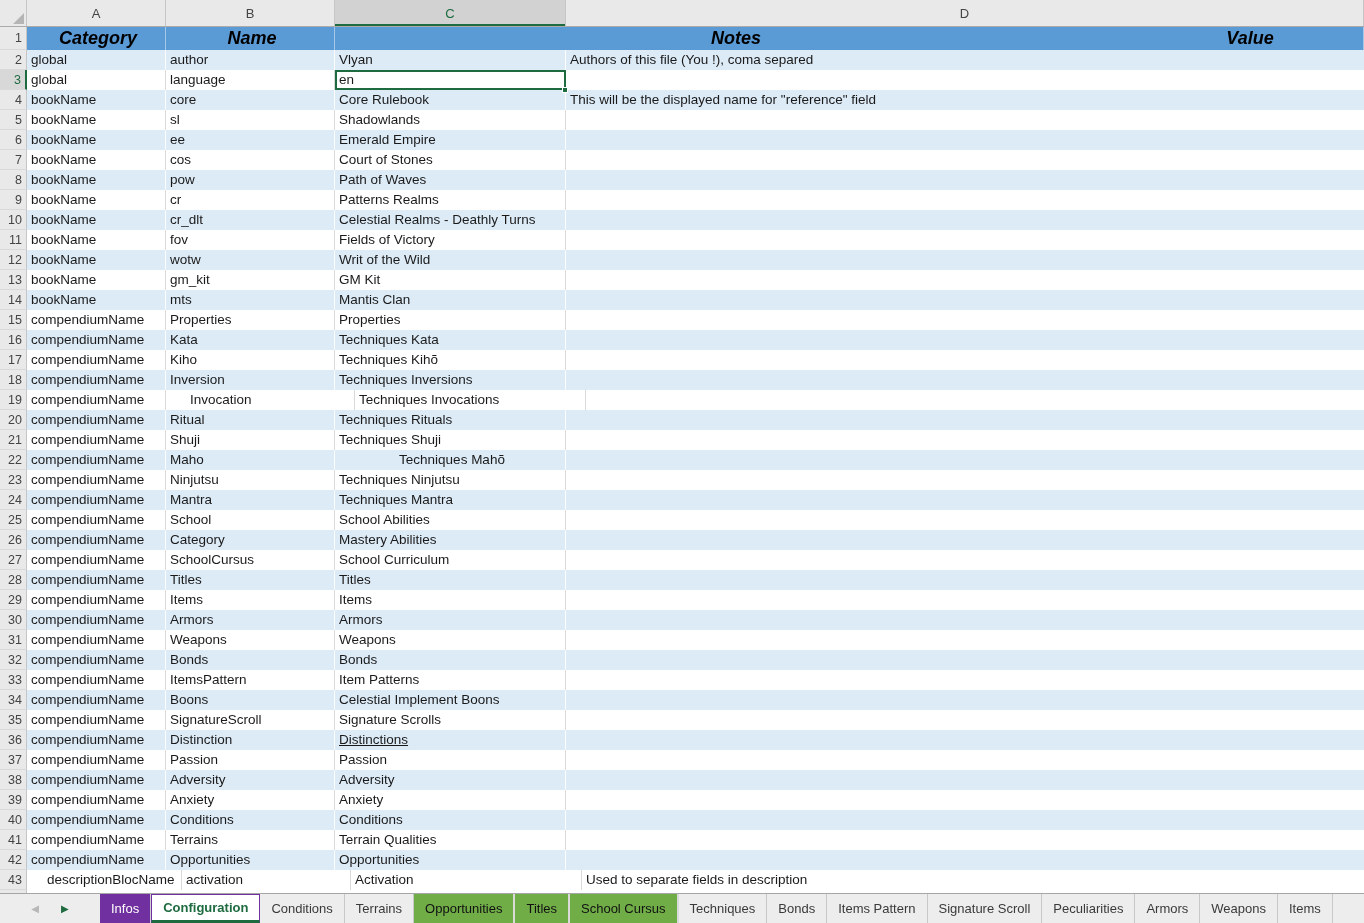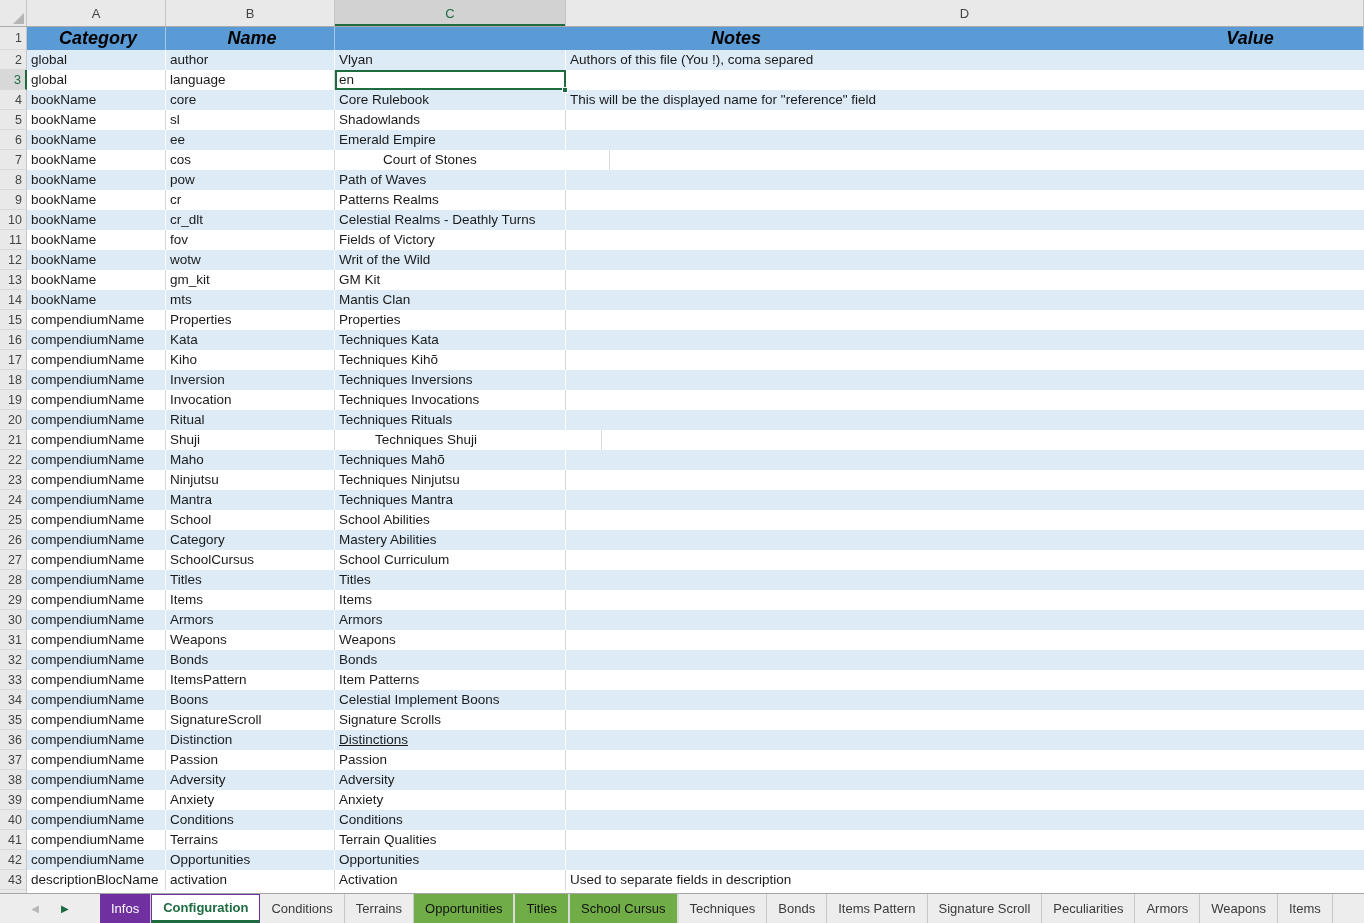--- a/index.html
+++ b/index.html
@@ -121,21 +121,21 @@
         <div class="row-h">6</div>
         <div class="cell col-0" style="width: 139px; flex: 0 0 139px;">bookName</div>
         <div class="cell col-1" style="width: 169px; flex: 0 0 169px;">ee</div>
         <div class="cell col-2" style="width: 231px; flex: 0 0 231px;">Emerald Empire</div>
         <div class="cell col-3" style="width: 798px; flex: 0 0 798px;"></div>
       </div>
       <div class="row plain">
         <div class="row-h">7</div>
         <div class="cell col-0" style="width: 139px; flex: 0 0 139px;">bookName</div>
         <div class="cell col-1" style="width: 169px; flex: 0 0 169px;">cos</div>
-        <div class="cell col-2" style="width: 231px; flex: 0 0 231px; margin-left: 44px;">Court of Stones</div>
+        <div class="cell col-2" style="width: 231px; flex: 0 0 231px;">Court of Stones</div>
         <div class="cell col-3" style="width: 798px; flex: 0 0 798px;"></div>
       </div>
       <div class="row band">
         <div class="row-h">8</div>
         <div class="cell col-0" style="width: 139px; flex: 0 0 139px;">bookName</div>
         <div class="cell col-1" style="width: 169px; flex: 0 0 169px;">pow</div>
         <div class="cell col-2" style="width: 231px; flex: 0 0 231px;">Path of Waves</div>
         <div class="cell col-3" style="width: 798px; flex: 0 0 798px;"></div>
       </div>
       <div class="row plain">
@@ -203,43 +203,43 @@
       <div class="row band">
         <div class="row-h">18</div>
         <div class="cell col-0" style="width: 139px; flex: 0 0 139px;">compendiumName</div>
         <div class="cell col-1" style="width: 169px; flex: 0 0 169px;">Inversion</div>
         <div class="cell col-2" style="width: 231px; flex: 0 0 231px;">Techniques Inversions</div>
         <div class="cell col-3" style="width: 798px; flex: 0 0 798px;"></div>
       </div>
       <div class="row plain">
         <div class="row-h">19</div>
         <div class="cell col-0" style="width: 139px; flex: 0 0 139px;">compendiumName</div>
-        <div class="cell col-1" style="width: 169px; flex: 0 0 169px;">Invocation</div>
+        <div class="cell col-1" style="width: 169px; flex: 0 0 169px; margin-left: 20px;">Invocation</div>
         <div class="cell col-2" style="width: 231px; flex: 0 0 231px;">Techniques Invocations</div>
         <div class="cell col-3" style="width: 798px; flex: 0 0 798px;"></div>
       </div>
       <div class="row band">
         <div class="row-h">20</div>
         <div class="cell col-0" style="width: 139px; flex: 0 0 139px;">compendiumName</div>
         <div class="cell col-1" style="width: 169px; flex: 0 0 169px;">Ritual</div>
         <div class="cell col-2" style="width: 231px; flex: 0 0 231px;">Techniques Rituals</div>
         <div class="cell col-3" style="width: 798px; flex: 0 0 798px;"></div>
       </div>
       <div class="row plain">
         <div class="row-h">21</div>
         <div class="cell col-0" style="width: 139px; flex: 0 0 139px;">compendiumName</div>
         <div class="cell col-1" style="width: 169px; flex: 0 0 169px;">Shuji</div>
-        <div class="cell col-2" style="width: 231px; flex: 0 0 231px; margin-left: 36px;">Techniques Shuji</div>
+        <div class="cell col-2" style="width: 231px; flex: 0 0 231px;">Techniques Shuji</div>
         <div class="cell col-3" style="width: 798px; flex: 0 0 798px;"></div>
       </div>
       <div class="row band">
         <div class="row-h">22</div>
         <div class="cell col-0" style="width: 139px; flex: 0 0 139px;">compendiumName</div>
         <div class="cell col-1" style="width: 169px; flex: 0 0 169px;">Maho</div>
-        <div class="cell col-2" style="width: 231px; flex: 0 0 231px;">Techniques Mahõ</div>
+        <div class="cell col-2" style="width: 231px; flex: 0 0 231px; text-align: center;">Techniques Mahõ</div>
         <div class="cell col-3" style="width: 798px; flex: 0 0 798px;"></div>
       </div>
       <div class="row plain">
         <div class="row-h">23</div>
         <div class="cell col-0" style="width: 139px; flex: 0 0 139px;">compendiumName</div>
         <div class="cell col-1" style="width: 169px; flex: 0 0 169px;">Ninjutsu</div>
         <div class="cell col-2" style="width: 231px; flex: 0 0 231px;">Techniques Ninjutsu</div>
         <div class="cell col-3" style="width: 798px; flex: 0 0 798px;"></div>
       </div>
       <div class="row band">
@@ -370,21 +370,21 @@
       </div>
       <div class="row band">
         <div class="row-h">42</div>
         <div class="cell col-0" style="width: 139px; flex: 0 0 139px;">compendiumName</div>
         <div class="cell col-1" style="width: 169px; flex: 0 0 169px;">Opportunities</div>
         <div class="cell col-2" style="width: 231px; flex: 0 0 231px;">Opportunities</div>
         <div class="cell col-3" style="width: 798px; flex: 0 0 798px;"></div>
       </div>
       <div class="row plain">
         <div class="row-h">43</div>
-        <div class="cell col-0" style="width: 139px; flex: 0 0 139px;">descriptionBlocName</div>
+        <div class="cell col-0" style="width: 139px; flex: 0 0 139px; margin-left: 16px;">descriptionBlocName</div>
         <div class="cell col-1" style="width: 169px; flex: 0 0 169px;">activation</div>
         <div class="cell col-2" style="width: 231px; flex: 0 0 231px;">Activation</div>
         <div class="cell col-3" style="width: 798px; flex: 0 0 798px;">Used to separate fields in description</div>
       </div>
       <div class="partial-row">
         <div class="row-h"></div>
       </div>
     </div>
 
   <div class="sheet-bar">

